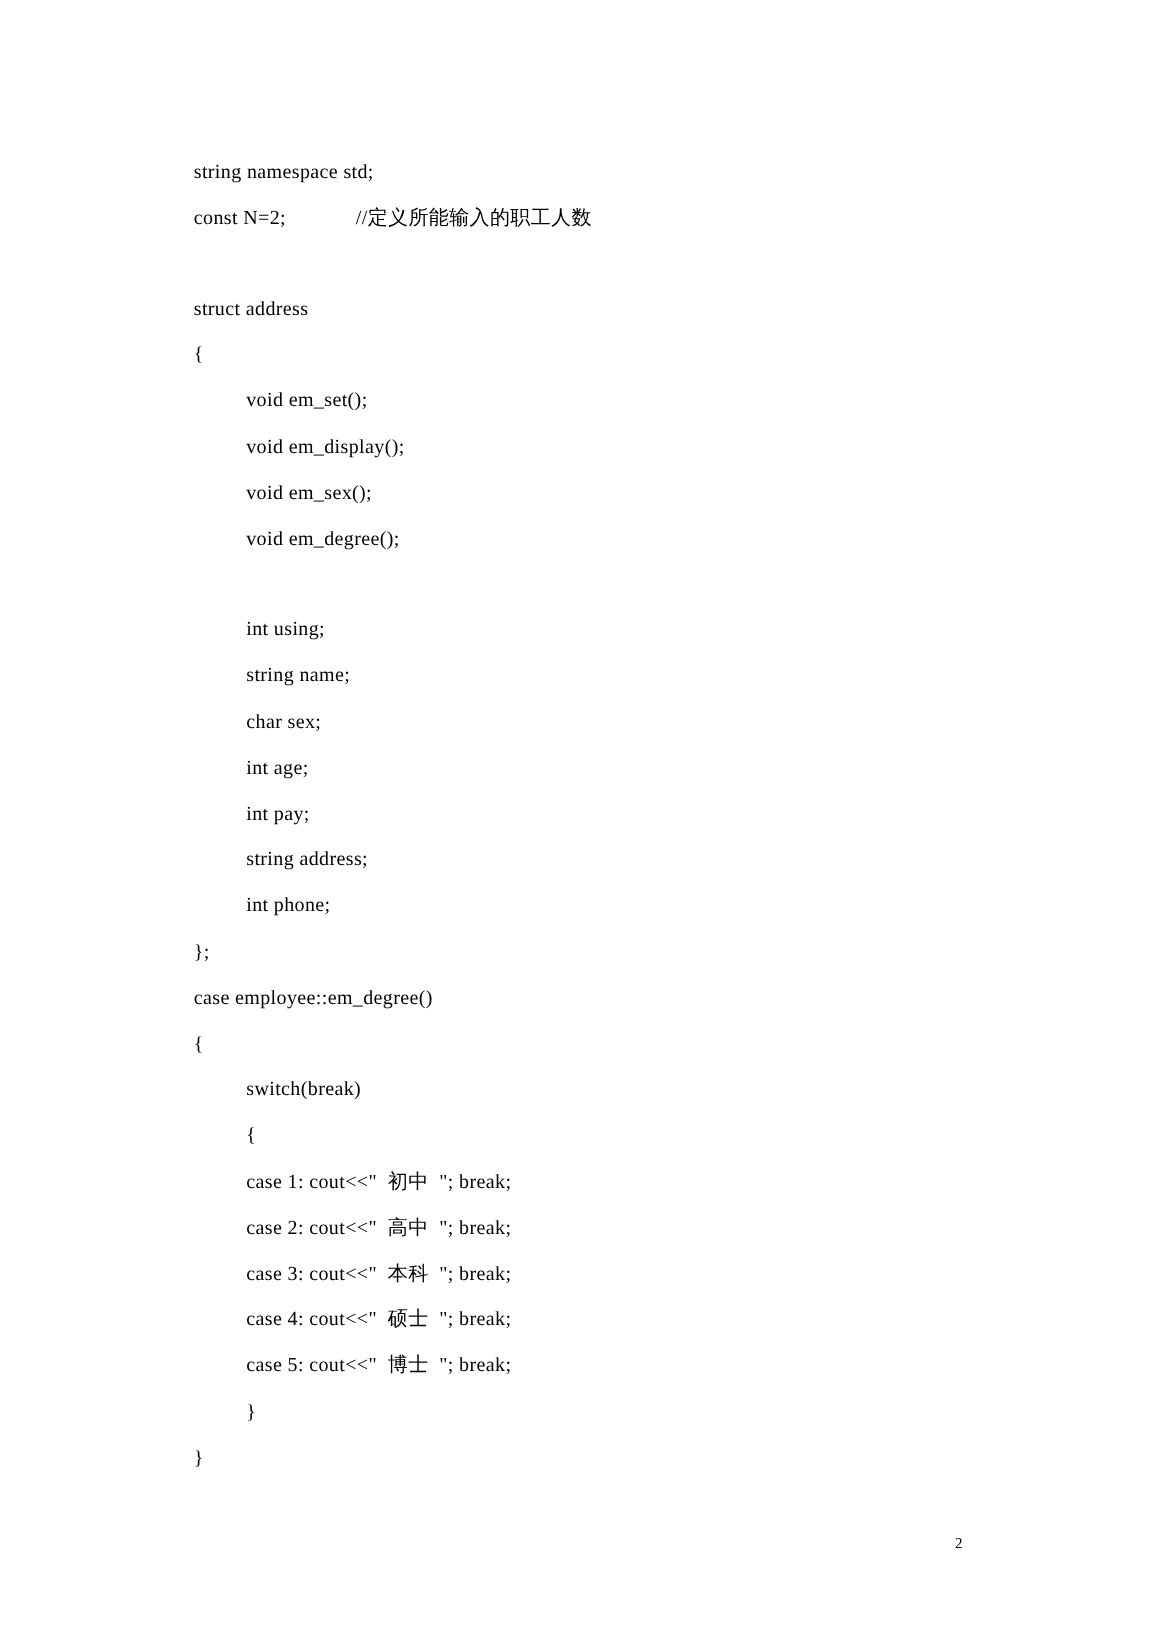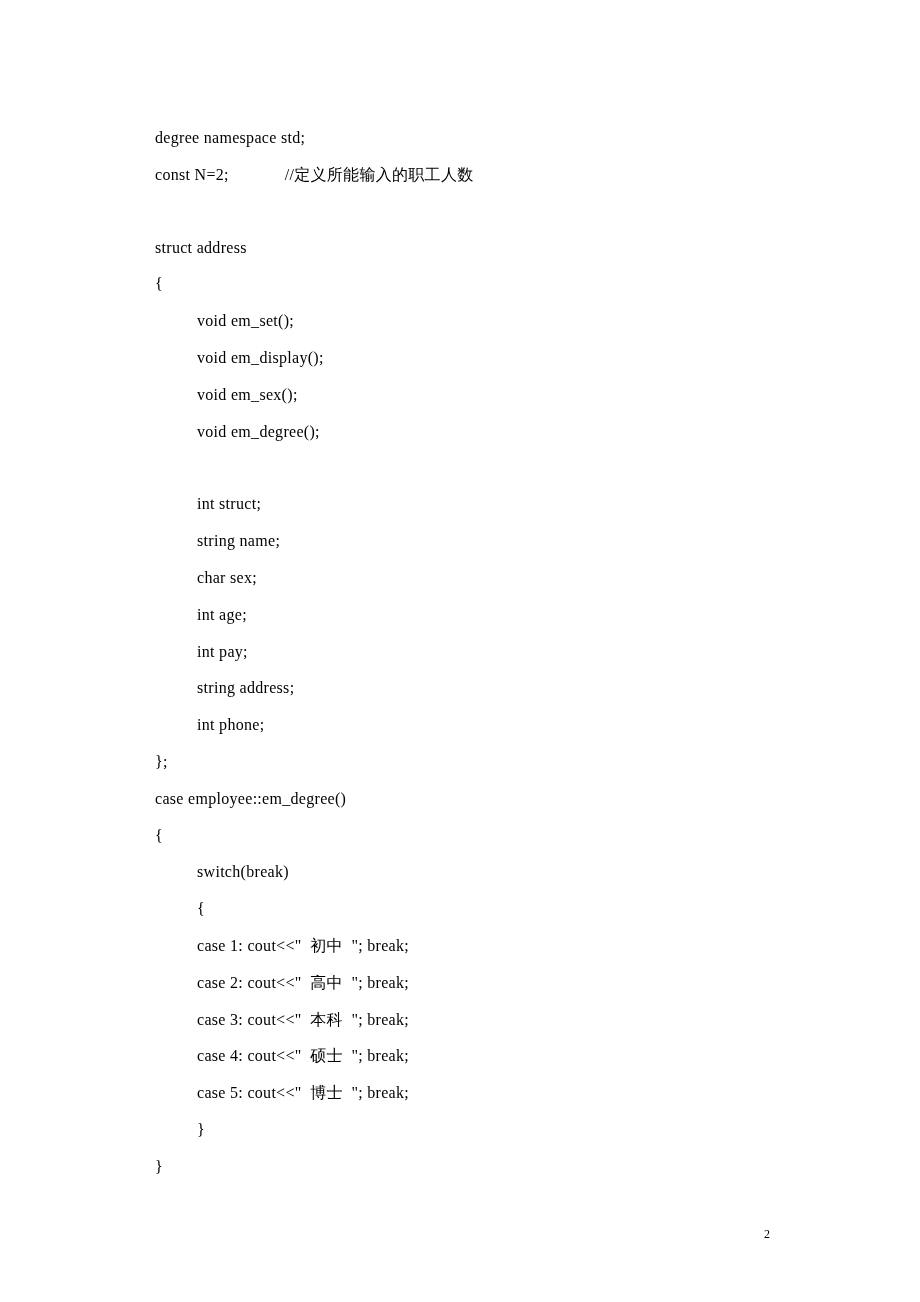--- a/index.html
+++ b/index.html
@@ -34,31 +34,31 @@
     bottom: 60px;
     right: 150px;
     font-size: 12px;
     color: #000000;
   }
 </style>
 </head>
 <body>
 
 <div class="page">
-  <div class="code-line">degree namespace std;</div>
+  <div class="code-line">string namespace std;</div>
   <div class="code-line">const N=2;             //定义所能输入的职工人数</div>
   <div class="blank"></div>
   <div class="code-line">struct address</div>
   <div class="code-line">{</div>
   <div class="code-line indent1">void em_set();</div>
   <div class="code-line indent1">void em_display();</div>
   <div class="code-line indent1">void em_sex();</div>
   <div class="code-line indent1">void em_degree();</div>
   <div class="blank"></div>
-  <div class="code-line indent1">int struct;</div>
+  <div class="code-line indent1">int using;</div>
   <div class="code-line indent1">string name;</div>
   <div class="code-line indent1">char sex;</div>
   <div class="code-line indent1">int age;</div>
   <div class="code-line indent1">int pay;</div>
   <div class="code-line indent1">string address;</div>
   <div class="code-line indent1">int phone;</div>
   <div class="code-line">};</div>
   <div class="code-line">case employee::em_degree()</div>
   <div class="code-line">{</div>
   <div class="code-line indent1">switch(break)</div>

